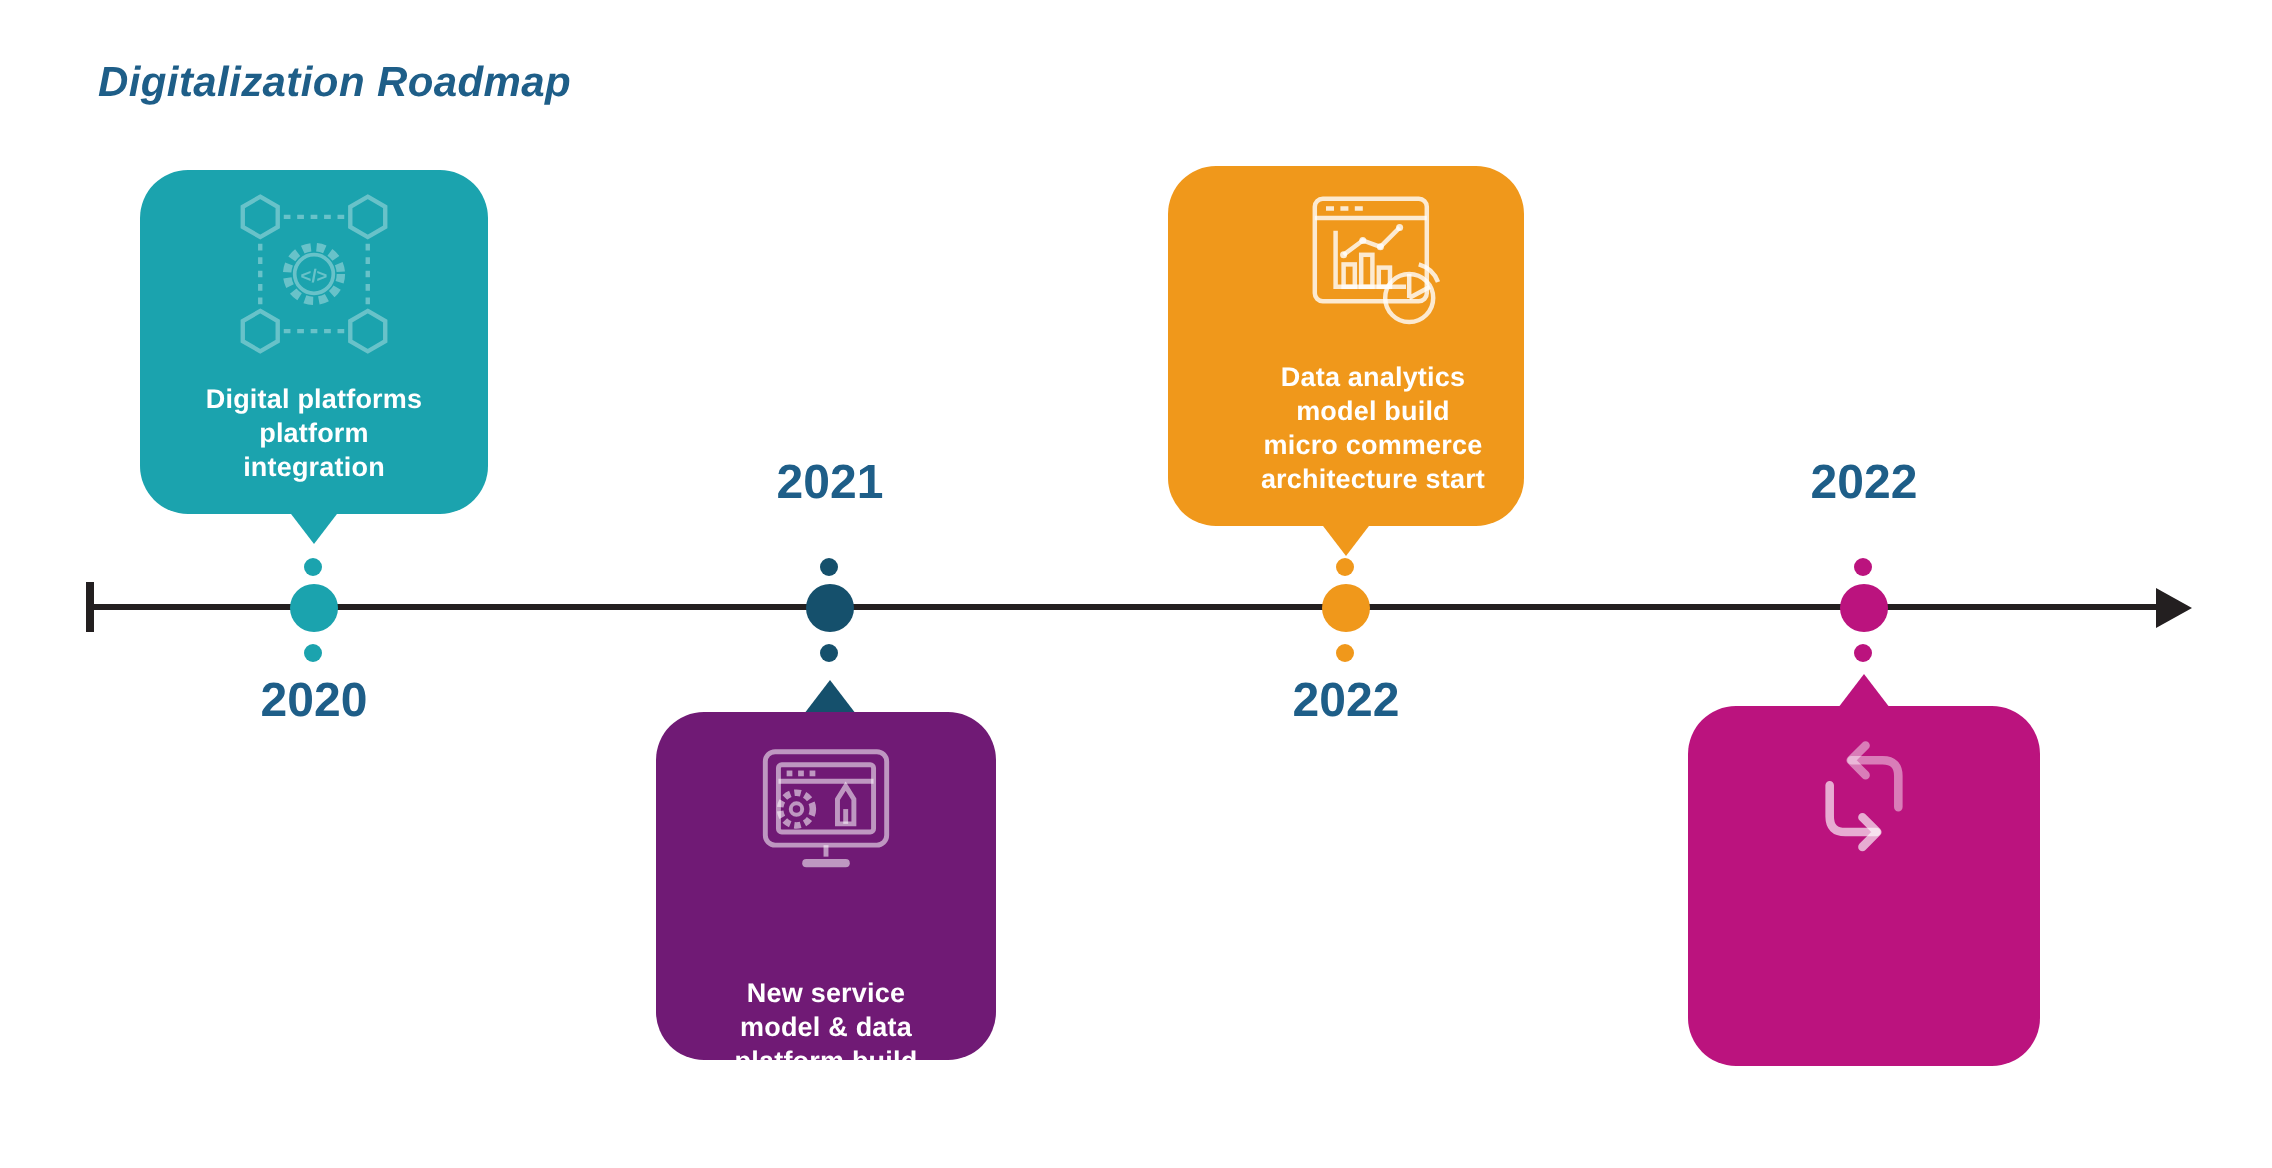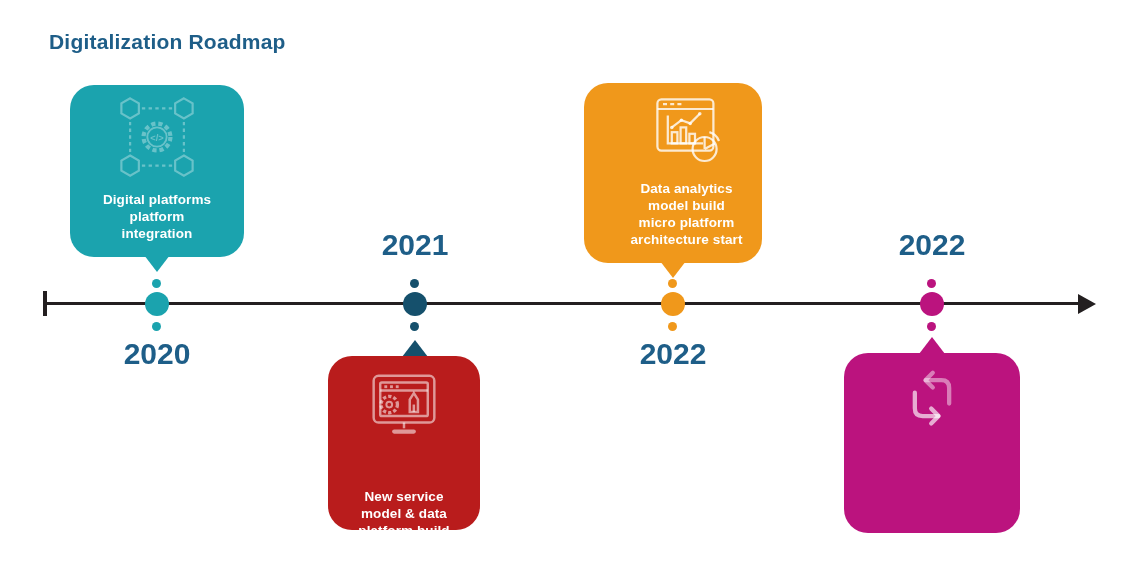--- a/index.html
+++ b/index.html
@@ -2,21 +2,21 @@
 <html><head>
 <meta charset="utf-8">
 <style>
   html,body { margin:0; padding:0; background:#ffffff; }
   .stage {
     position:relative; width:1136px; height:584px; background:#ffffff;
     font-family:"Liberation Sans", sans-serif; overflow:hidden;
   }
   .page-title {
     position:absolute; left:49px; top:30px;
-    font-size:21px; font-weight:bold; color:#1E5E88; letter-spacing:.2px;
+    font-size:21px; font-weight:bold; color:#1E5E88; letter-spacing:.2px;font-style:italic;
   }
   
   .axis-line { position:absolute; left:44px; top:302px; width:1038px; height:3px; background:#231F20; }
   .axis-cap  { position:absolute; left:43px; top:291px; width:4px; height:25px; background:#231F20; }
   .axis-arrow {
     position:absolute; left:1078px; top:294px; width:0; height:0;
     border-top:10px solid transparent; border-bottom:10px solid transparent;
     border-left:18px solid #231F20;
   }
   
@@ -26,31 +26,31 @@
   .dot-big   { position:absolute; left:-12px; top:292px; width:24px; height:24px; border-radius:50%; }
   .dot-small-above { position:absolute; left:-5px; top:279px; width:9px; height:9px; border-radius:50%; }
   .dot-small-below { position:absolute; left:-5px; top:322px; width:9px; height:9px; border-radius:50%; }
   .m0 .dot-big, .m0 .dot-small-above, .m0 .dot-small-below { background:#1BA3AE; }
   .m1 .dot-big, .m1 .dot-small-above, .m1 .dot-small-below { background:#15506C; }
   .m2 .dot-big, .m2 .dot-small-above, .m2 .dot-small-below { background:#F0981B; }
   .m3 .dot-big, .m3 .dot-small-above, .m3 .dot-small-below { background:#BB137E; }
 
   .year {
     position:absolute; left:-70px; width:140px; text-align:center;
-    font-size:30px; font-weight:bold; color:#1E5E88;
+    font-size:24px; font-weight:bold; color:#1E5E88;
   }
   .m0 .year { top:337px; } .m2 .year { top:337px;text-align:center; }
   .m1 .year { top:228px; } .m3 .year { top:228px; }
 
   .box {
     position:absolute; border-radius:24px; display:flex; flex-direction:column;
     align-items:center; box-sizing:border-box; padding:10px 8px 15px;
   }
   .m0 .box { left:-87px; top:85px;  width:174px; height:172px; background:#1BA3AE; }
-  .m1 .box { left:-87px; top:356px; width:152px; height:174px; background:#b91c1c;gap:40px; }
+  .m1 .box { left:-87px; top:356px; width:170px; height:174px; background:#701a75;gap:40px; }
   .m2 .box { left:-89px; top:83px;  width:178px; height:180px; background:#F0981B;padding-left:35px; }
   .m3 .box { left:-88px; top:353px; width:176px; height:180px; background:#BB137E; }
 
   .tail { position:absolute; width:0; height:0; border-left:13px solid transparent; border-right:13px solid transparent; left:-13px; }
   .m0 .tail { top:255px; border-top:17px solid #1BA3AE; }
   .m2 .tail { top:261px; border-top:17px solid #F0981B; }
   .m1 .tail { top:340px; border-bottom:17px solid #15506C; }
   .m3 .tail { top:337px; border-bottom:17px solid #BB137E; }
 
   .box svg { display:block; flex:0 0 auto; }
@@ -143,21 +143,21 @@
         <circle cx="43" cy="34" r="2.2" fill="rgba(255,255,255,0.8)" stroke="none"></circle>
         <circle cx="54" cy="38" r="2.2" fill="rgba(255,255,255,0.8)" stroke="none"></circle>
         <circle cx="66" cy="26" r="2.2" fill="rgba(255,255,255,0.8)" stroke="none"></circle>
         <circle cx="72" cy="70" r="15"></circle>
         <path d="M72 70 L72 55 M72 70 L85 63"></path>
         <path d="M78 49 A18 18 0 0 1 90 60"></path>
       </svg>
       <div class="caption">
         <span>Data analytics</span>
         <span>model build</span>
-        <span>micro platform</span>
+        <span>micro commerce</span>
         <span>architecture start</span>
       </div>
     </div>
     <div class="tail"></div>
     <div class="dot-small-above"></div>
     <div class="dot-big"></div>
     <div class="dot-small-below"></div>
     <div class="year">2022</div>
   </div>
 

